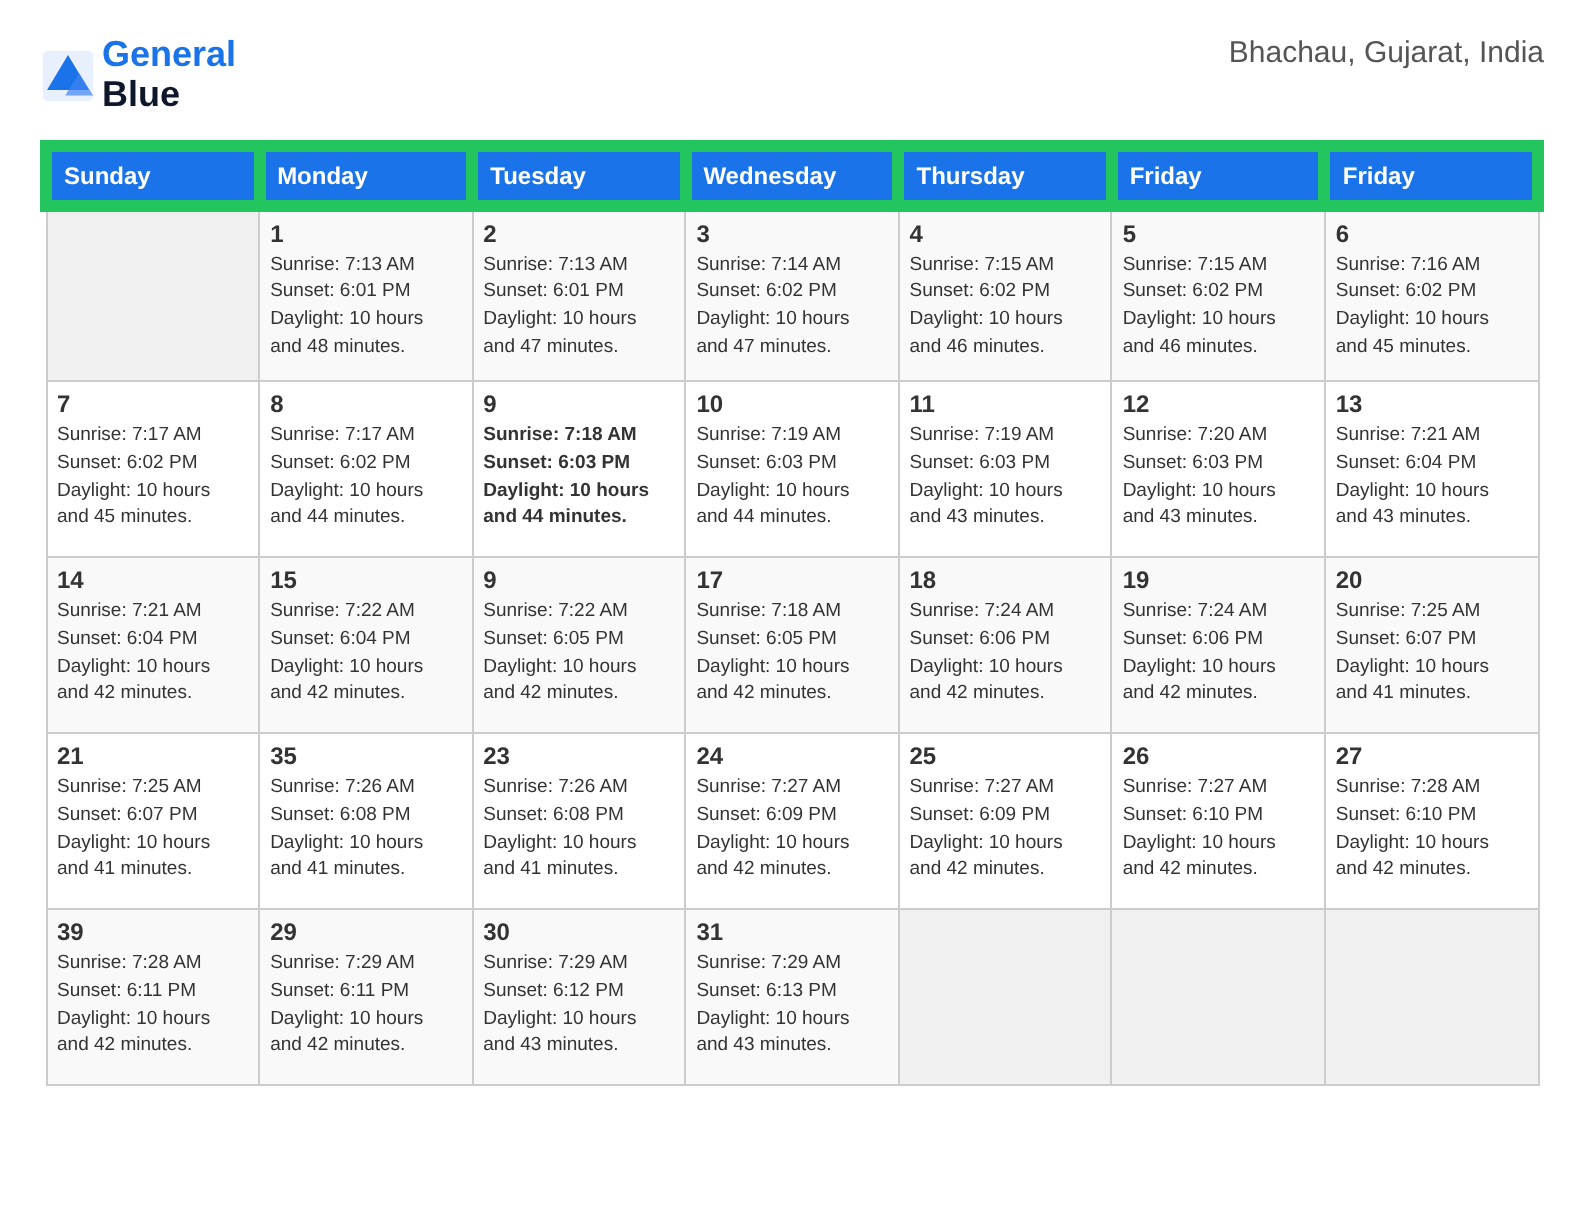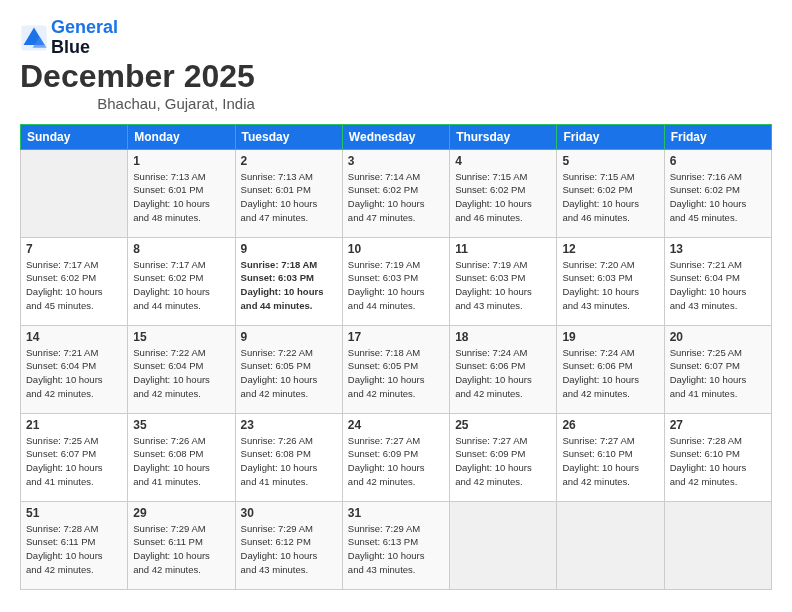--- a/index.html
+++ b/index.html
@@ -12,21 +12,20 @@
       color: #333;
     }
     .container {
       padding: 18px 20px 10px 20px;
     }
     .header {
       display: flex;
       justify-content: space-between;
       align-items: flex-start;
       margin-bottom: 12px;
-      flex-direction: column;
     }
     .logo {
       display: flex;
       align-items: center;
     }
     .logo-text {
       font-size: 18px;
       font-weight: bold;
       color: #333;
       line-height: 1.1;
@@ -56,21 +55,21 @@
       border-collapse: collapse;
       table-layout: fixed;
     }
     thead tr th {
       background-color: #1a73e8;
       color: #fff;
       text-align: left;
       padding: 5px 6px;
       font-size: 12px;
       font-weight: bold;
-      border: 1px solid #22c55e;
+      border: 6px solid #22c55e;
     }
     tbody tr td {
       vertical-align: top;
       border: 1px solid #ccc;
       padding: 4px 5px;
       height: 88px;
       background: #fff;
     }
     tbody tr:nth-child(odd) td {
       background: #f9f9f9;
@@ -100,21 +99,20 @@
         <rect x="2" y="2" width="36" height="36" rx="4" fill="#e8f0fe"></rect>
         <polygon points="20,5 35,30 5,30" fill="#1a73e8"></polygon>
         <polygon points="28,18 38,34 18,34" fill="#4285f4" opacity="0.7"></polygon>
       </svg>
       <div class="logo-text">
         <span>General</span><br>
         <span style="color:#0f172a">Blue</span>
       </div>
     </div>
     <div class="title-block">
-      <div class="month-year">December 2025</div>
       <div class="location">Bhachau, Gujarat, India</div>
     </div>
   </div>
 
   <table>
     <thead>
       <tr>
         <th>Sunday</th>
         <th>Monday</th>
         <th>Tuesday</th>
@@ -318,21 +316,21 @@
           <td>
             <span class="day-num">27</span>
             <div class="day-info" style="white-space: pre-line;">Sunrise: 7:28 AM
 Sunset: 6:10 PM
 Daylight: 10 hours
 and 42 minutes.</div>
           </td>
         </tr>
         <tr>
           <td>
-            <span class="day-num">51</span>
+            <span class="day-num">39</span>
             <div class="day-info" style="white-space: pre-line;">Sunrise: 7:28 AM
 Sunset: 6:11 PM
 Daylight: 10 hours
 and 42 minutes.</div>
           </td>
           <td>
             <span class="day-num">29</span>
             <div class="day-info" style="white-space: pre-line;">Sunrise: 7:29 AM
 Sunset: 6:11 PM
 Daylight: 10 hours

